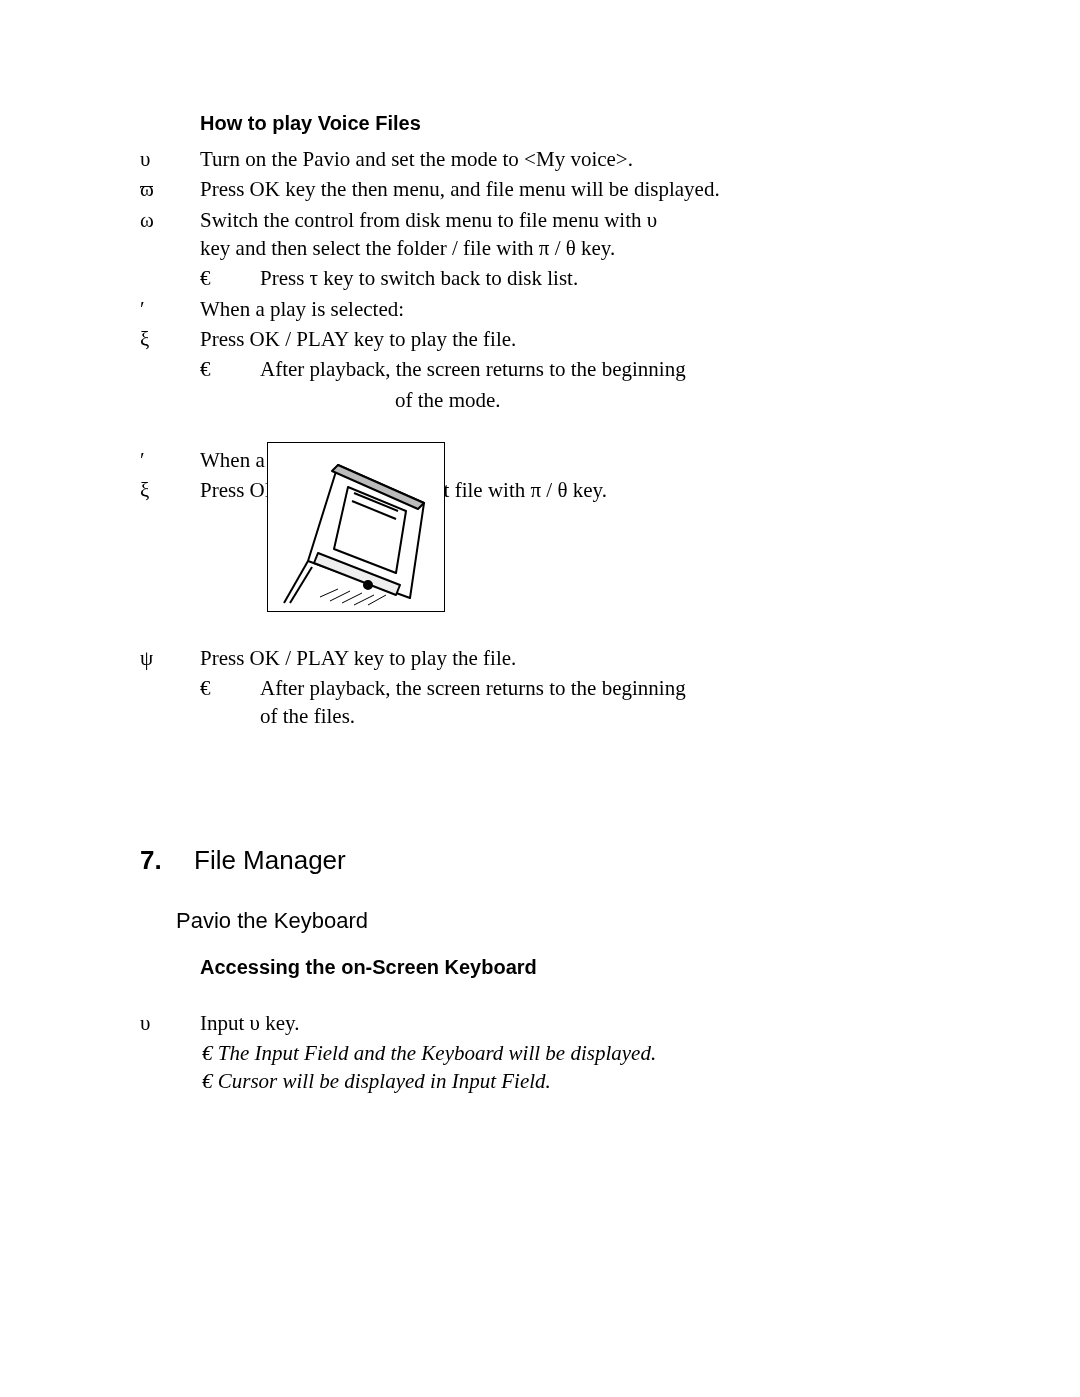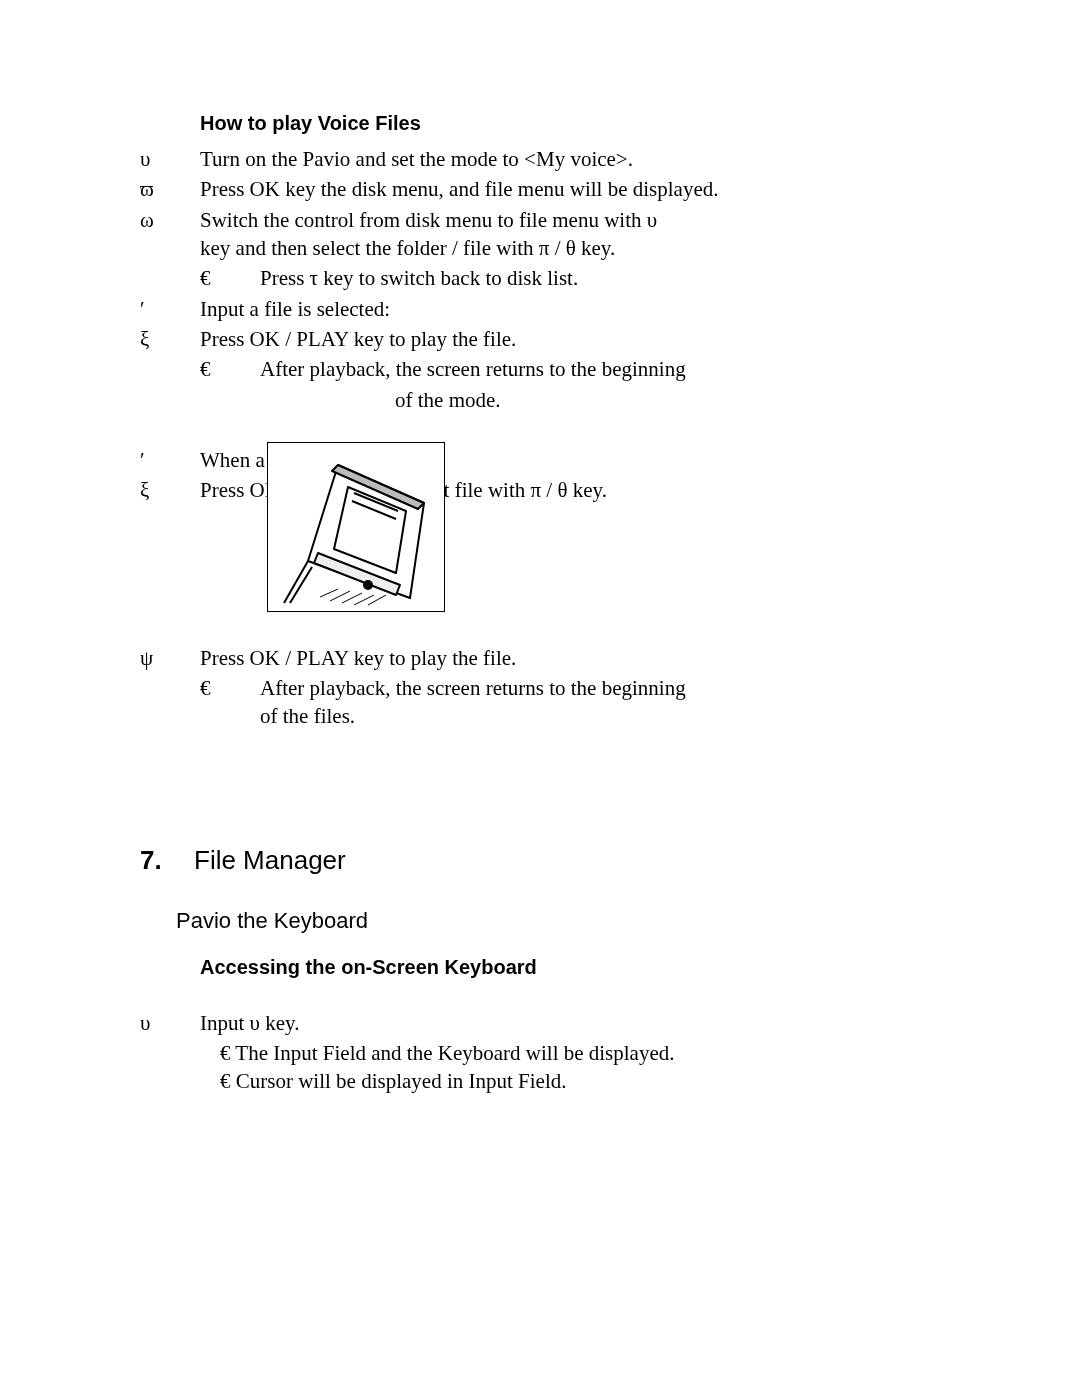--- a/index.html
+++ b/index.html
@@ -69,21 +69,21 @@
     display: flex;
     align-items: baseline;
   }
   .section-row .num-col {
     width: 54px;
     flex: 0 0 54px;
   }
   .body-plain {
     margin: 8px 0;
   }
-  .body-sub1 { margin-left: 80px; }
+  .body-sub1 { margin-left: 62px; font-style: italic; }
 
   
   .device-figure {
     position: absolute;
     left: 267px;
     top: 442px;
     width: 176px;
     height: 168px;
     border: 1.5px solid #000;
     background: #fff;
@@ -101,38 +101,38 @@
 
   <div class="indent1 heading-small">How to play Voice Files</div>
 
   <div class="row">
     <div class="bullet-col">υ</div>
     <div class="text-col">Turn on the Pavio  and set the mode to &lt;My voice&gt;.</div>
   </div>
 
   <div class="row">
     <div class="bullet-col">ϖ</div>
-    <div class="text-col">Press OK key the disk menu, and file menu will be displayed.</div>
+    <div class="text-col">Press OK key the then menu, and file menu will be displayed.</div>
   </div>
 
   <div class="row">
     <div class="bullet-col">ω</div>
     <div class="text-col">
       <span>Switch the control from disk menu to file menu with υ</span><br>
       <span>key and then select the folder / file with π / θ key.</span>
     </div>
   </div>
   <div class="row">
     <div class="bullet-col euro">€</div>
     <div class="text-col">Press τ key to switch back to disk list.</div>
   </div>
 
   <div class="row">
     <div class="bullet-col">′</div>
-    <div class="text-col">Input a file is selected:</div>
+    <div class="text-col">When a play is selected:</div>
   </div>
 
   <div class="row">
     <div class="bullet-col">ξ</div>
     <div class="text-col">Press OK / PLAY key to play the file.</div>
   </div>
   <div class="row">
     <div class="bullet-col euro">€</div>
     <div class="text-col">After playback, the screen returns to the beginning</div>
   </div>

